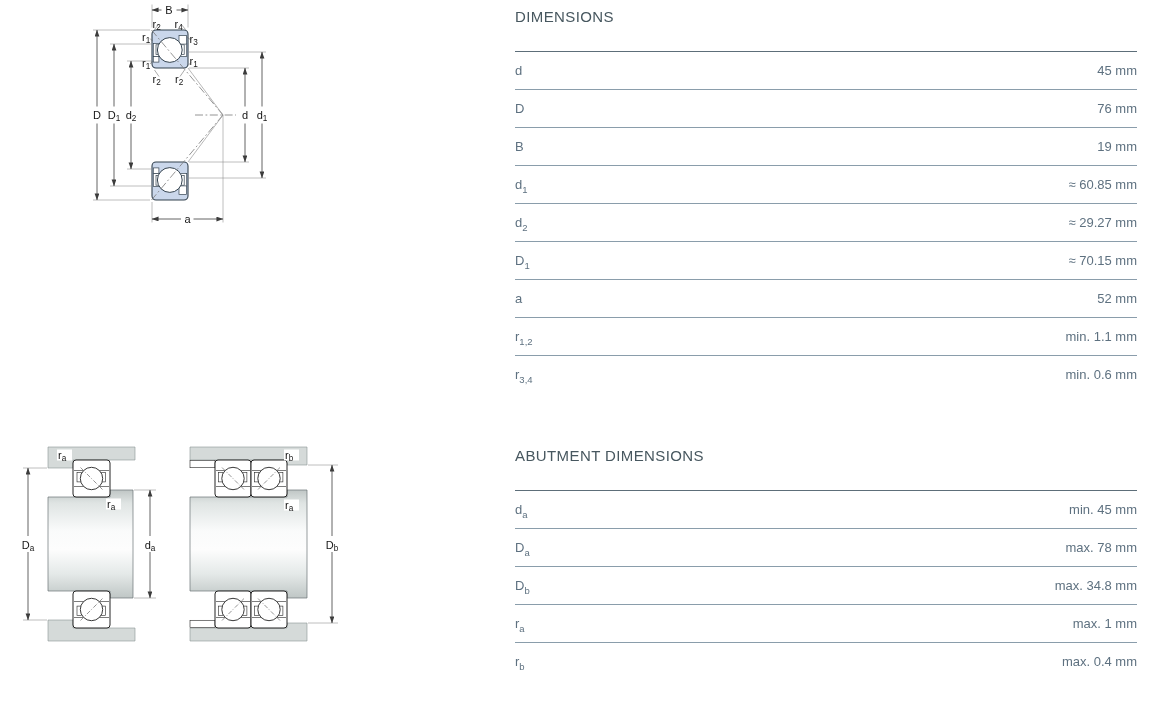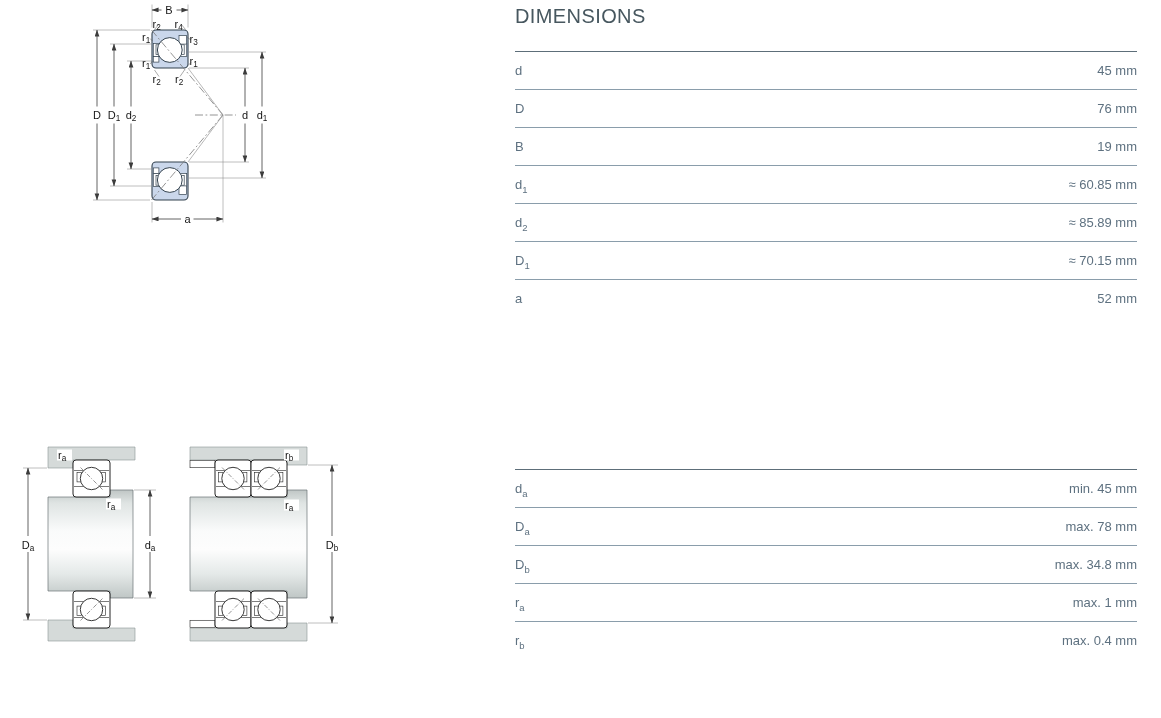--- a/index.html
+++ b/index.html
@@ -8,21 +8,21 @@
     font-family:"Liberation Sans","DejaVu Sans",sans-serif;
   }
   .stage{position:absolute;inset:0;}
   .fig{position:absolute;}
   #fig1{left:0;top:0;}
   #fig2{left:0;top:430px;}
   .panel{position:absolute;left:515px;width:622px;}
   #panel-dimensions{top:6px;}
   #panel-abutment{top:445px;}
   .panel h2{
-    margin:0;font-size:20px;line-height:21px;font-weight:400;
+    margin:0;font-size:15px;line-height:21px;font-weight:400;
     color:#47575f;letter-spacing:.4px;
   }
   .rule{border-bottom:1px solid #5d6e79;margin-top:24px;}
   .spec-row{
     height:37px;display:flex;align-items:center;justify-content:space-between;
     border-bottom:1px solid #8a9dab;color:#5e7180;font-size:13px;
   }
   .spec-row:last-child{border-bottom:none;}
   .spec-row sub{font-size:9.5px;line-height:0;}
   .spec-val{text-align:right;}
@@ -269,33 +269,42 @@
     <div class="spec-row">
       <span class="spec-lbl"><span>B</span><sub></sub></span>
       <span class="spec-val">19 mm</span>
     </div>
     <div class="spec-row">
       <span class="spec-lbl"><span>d</span><sub>1</sub></span>
       <span class="spec-val">≈ 60.85 mm</span>
     </div>
     <div class="spec-row">
       <span class="spec-lbl"><span>d</span><sub>2</sub></span>
-      <span class="spec-val">≈ 85.89 mm</span>
+      <span class="spec-val">≈ 29.27 mm</span>
     </div>
     <div class="spec-row">
       <span class="spec-lbl"><span>D</span><sub>1</sub></span>
       <span class="spec-val">≈ 70.15 mm</span>
     </div>
     <div class="spec-row">
       <span class="spec-lbl"><span>a</span><sub></sub></span>
       <span class="spec-val">52 mm</span>
     </div>
+    <div class="spec-row">
+      <span class="spec-lbl"><span>r</span><sub>1,2</sub></span>
+      <span class="spec-val">min. 1.1 mm</span>
+    </div>
+    <div class="spec-row">
+      <span class="spec-lbl"><span>r</span><sub>3,4</sub></span>
+      <span class="spec-val">min. 0.6 mm</span>
+    </div>
   </section>
 
   <section class="panel" id="panel-abutment">
+    <h2>ABUTMENT DIMENSIONS</h2>
     <div class="rule"></div>
     <div class="spec-row">
       <span class="spec-lbl"><span>d</span><sub>a</sub></span>
       <span class="spec-val">min. 45 mm</span>
     </div>
     <div class="spec-row">
       <span class="spec-lbl"><span>D</span><sub>a</sub></span>
       <span class="spec-val">max. 78 mm</span>
     </div>
     <div class="spec-row">

